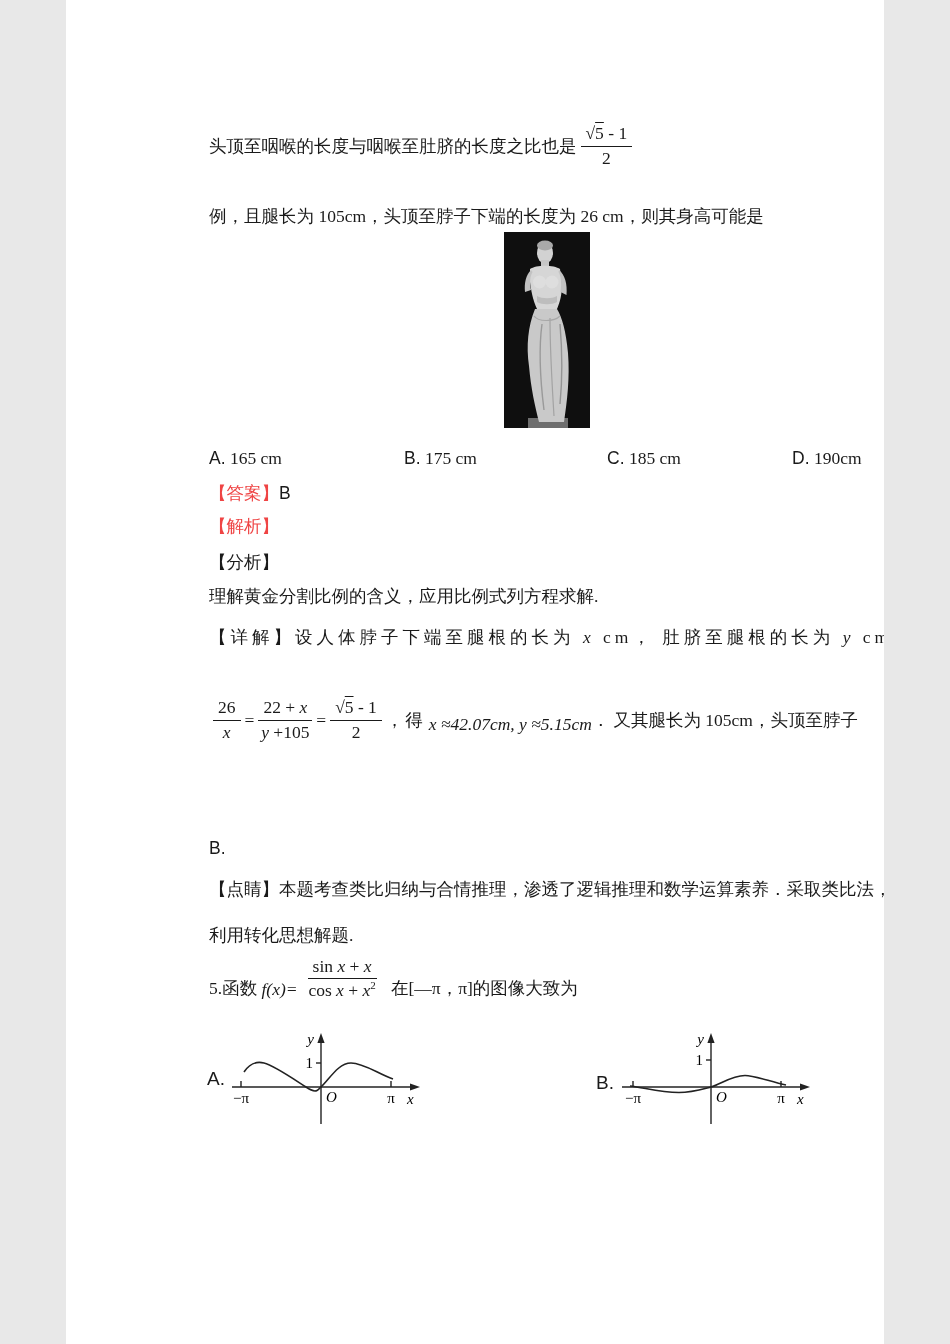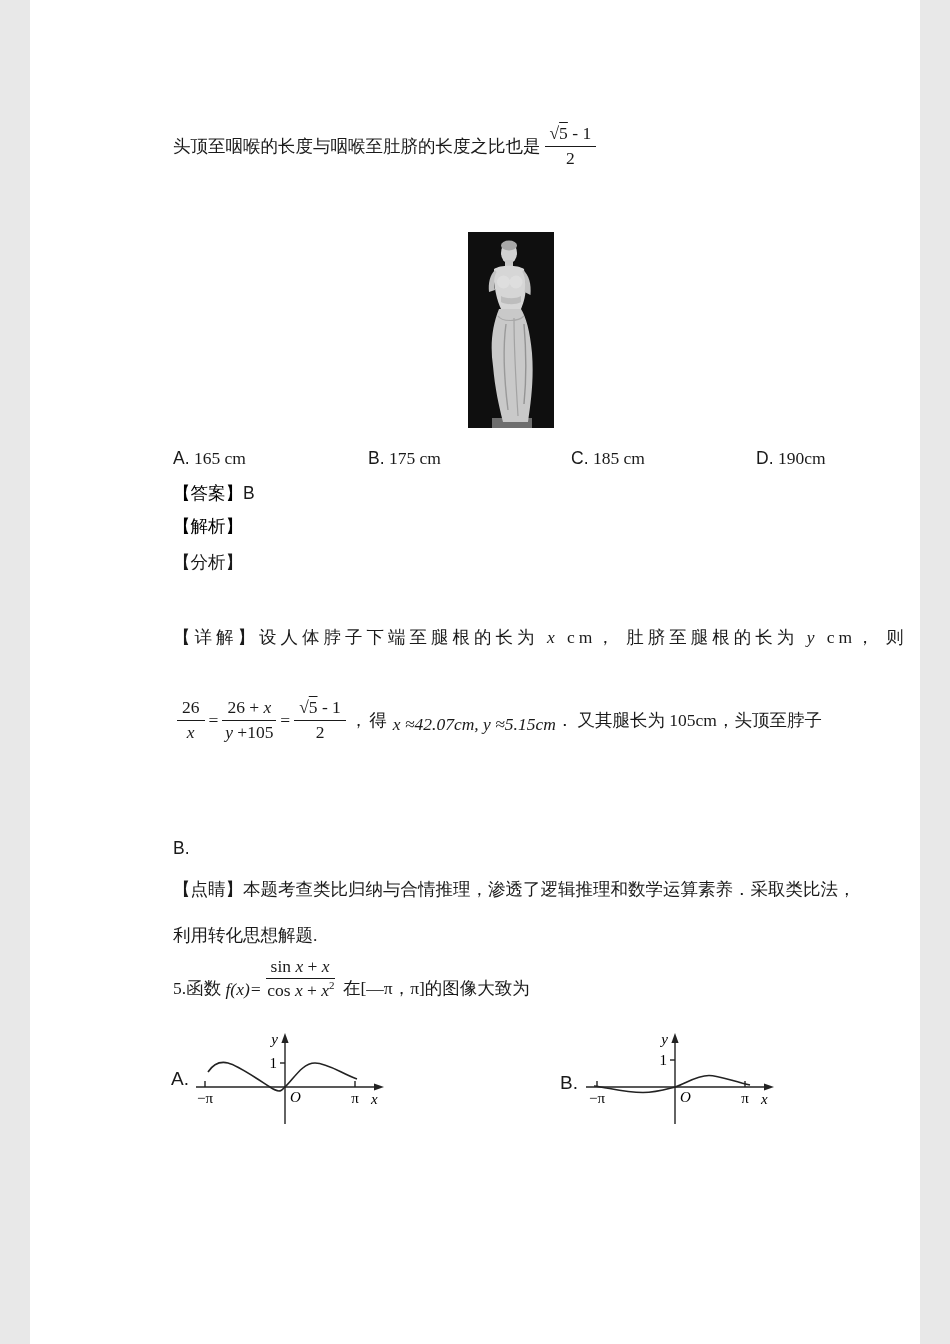--- a/index.html
+++ b/index.html
@@ -1,26 +1,26 @@
 <!DOCTYPE html>
 <html><head>
 <meta charset="utf-8">
 <style>
   html,body{margin:0;padding:0;background:#e8e8e8;}
   .page{
-    position:relative;width:890px;height:1344px;margin:0 auto;background:#ffffff;
+    position:relative;width:818px;height:1344px;margin:0 auto;background:#ffffff;
     font-family:"Liberation Serif","DejaVu Serif",serif;color:#1a1a1a;
     font-size:17.5px;overflow:hidden;
   }
   .abs{position:absolute;}
   .row{display:flex;align-items:center;white-space:pre;}
   .row-base{display:flex;align-items:flex-end;white-space:pre;}
   .sans{font-family:"Liberation Sans","DejaVu Sans",sans-serif;}
   .mv{font-style:italic;font-family:"Liberation Serif",serif;}
-  .blue{color:#000000;}
+  .blue{color:#ef4444;}
   .frac{display:inline-flex;flex-direction:column;align-items:center;text-align:center;
         line-height:1.1;margin:0 4px;vertical-align:middle;}
   .frac .num{padding:0 5px 2px;border-bottom:1.5px solid #1a1a1a;white-space:pre;}
   .frac .den{padding-top:2px;white-space:pre;}
   .rad{text-decoration:overline;}
   .sup{font-size:11px;vertical-align:super;line-height:0;}
   .spread{letter-spacing:4px;}
   .footer{width:950px;text-align:center;color:#3c3c3c;font-size:15px;letter-spacing:1px;}
   svg text{font-family:"Liberation Serif","DejaVu Serif",serif;}
 </style>
@@ -30,20 +30,21 @@
 <div class="page">
 
   <div class="abs row" style="left:143px;top:112px;height:68px;">
     <span>头顶至咽喉的长度与咽喉至肚脐的长度之比也是</span>
     <span class="frac">
       <span class="num"><span>√</span><span class="rad">5</span><span> - 1</span></span>
       <span class="den">2</span>
     </span>
   </div>
 
+  <div class="abs" style="left:143px;top:204px;">例，且腿长为 105cm，头顶至脖子下端的长度为 26 cm，则其身高可能是</div>
 
   <div class="abs" style="left:438px;top:232px;width:86px;height:196px;">
     <svg width="86" height="196" viewBox="0 0 86 196">
       <rect x="0" y="0" width="86" height="196" fill="#0f0f0f"></rect>
       <rect x="24" y="186" width="40" height="10" fill="#6e6e6e"></rect>
       <ellipse cx="41" cy="21" rx="8" ry="10.5" fill="#d2d2d2"></ellipse>
       <ellipse cx="41" cy="13.5" rx="8" ry="5" fill="#a9a9a9"></ellipse>
       <rect x="37" y="28" width="8" height="8" fill="#c6c6c6"></rect>
       <path d="M26,37 C32,32.5 50,32.5 56,37 L58,52 C58,62 56,70 53,77 L33,77 C29,69 27,58 26,50 Z" fill="#d6d6d6"></path>
       <circle cx="35.5" cy="50" r="6.5" fill="#dedede"></circle>
@@ -67,33 +68,34 @@
   </div>
 
   <div class="abs row" style="left:143px;top:481px;">
     <span class="blue">【答案】</span><span class="sans">B</span>
   </div>
 
   <div class="abs blue" style="left:143px;top:514px;">【解析】</div>
 
   <div class="abs" style="left:143px;top:550px;">【分析】</div>
 
+  <div class="abs" style="left:143px;top:584px;">理解黄金分割比例的含义，应用比例式列方程求解.</div>
 
   <div class="abs row spread" style="left:143px;top:625px;">
     <span>【详解】</span><span>设人体脖子下端至腿根的长为 </span><span class="mv">x</span><span> cm， 肚脐至腿根的长为 </span><span class="mv">y</span><span> cm， 则</span>
   </div>
 
   <div class="abs row" style="left:143px;top:692px;height:56px;">
     <span class="frac">
       <span class="num">26</span>
       <span class="den mv">x</span>
     </span>
     <span>=</span>
     <span class="frac">
-      <span class="num"><span>26 + </span><span class="mv">x</span></span>
+      <span class="num"><span>22 + </span><span class="mv">x</span></span>
       <span class="den"><span class="mv">y</span><span> +105</span></span>
     </span>
     <span>=</span>
     <span class="frac">
       <span class="num"><span>√</span><span class="rad">5</span><span> - 1</span></span>
       <span class="den">2</span>
     </span>
     <span>，</span>
     <span style="margin:0 6px 0 2px;">得</span>
     <span class="mv" style="margin-top:8px;">x ≈42.07cm, y ≈5.15cm</span>
@@ -105,21 +107,21 @@
   <div class="abs sans" style="left:143px;top:838px;">B.</div>
 
   <div class="abs row" style="left:143px;top:877px;">
     <span>【点睛】</span><span>本题考查类比归纳与合情推理，渗透了逻辑推理和数学运算素养．采取类比法，</span>
   </div>
   <div class="abs" style="left:143px;top:923px;">利用转化思想解题.</div>
 
   <div class="abs row-base" style="left:143px;top:952px;height:48px;">
     <span>5.函数 </span>
     <span class="mv">f(x)=</span>
-    <span class="frac" style="margin:0 4px;align-items:flex-end;">
+    <span class="frac" style="margin:0 10px;">
       <span class="num"><span>sin </span><span class="mv">x</span><span> + </span><span class="mv">x</span></span>
       <span class="den"><span>cos </span><span class="mv">x</span><span> + </span><span class="mv">x</span><span class="sup">2</span></span>
     </span>
     <span> 在[—π，π]的图像大致为</span>
   </div>
 
   <div class="abs sans" style="left:141px;top:1068px;font-size:19px;">A.</div>
   <svg class="abs" style="left:158px;top:1030px;" width="200" height="100" viewBox="0 0 200 100">
     <line x1="8" y1="57" x2="190" y2="57" stroke="#222" stroke-width="1.4"></line>
     <polygon points="196,57 186,53.4 186,60.6" fill="#222"></polygon>

